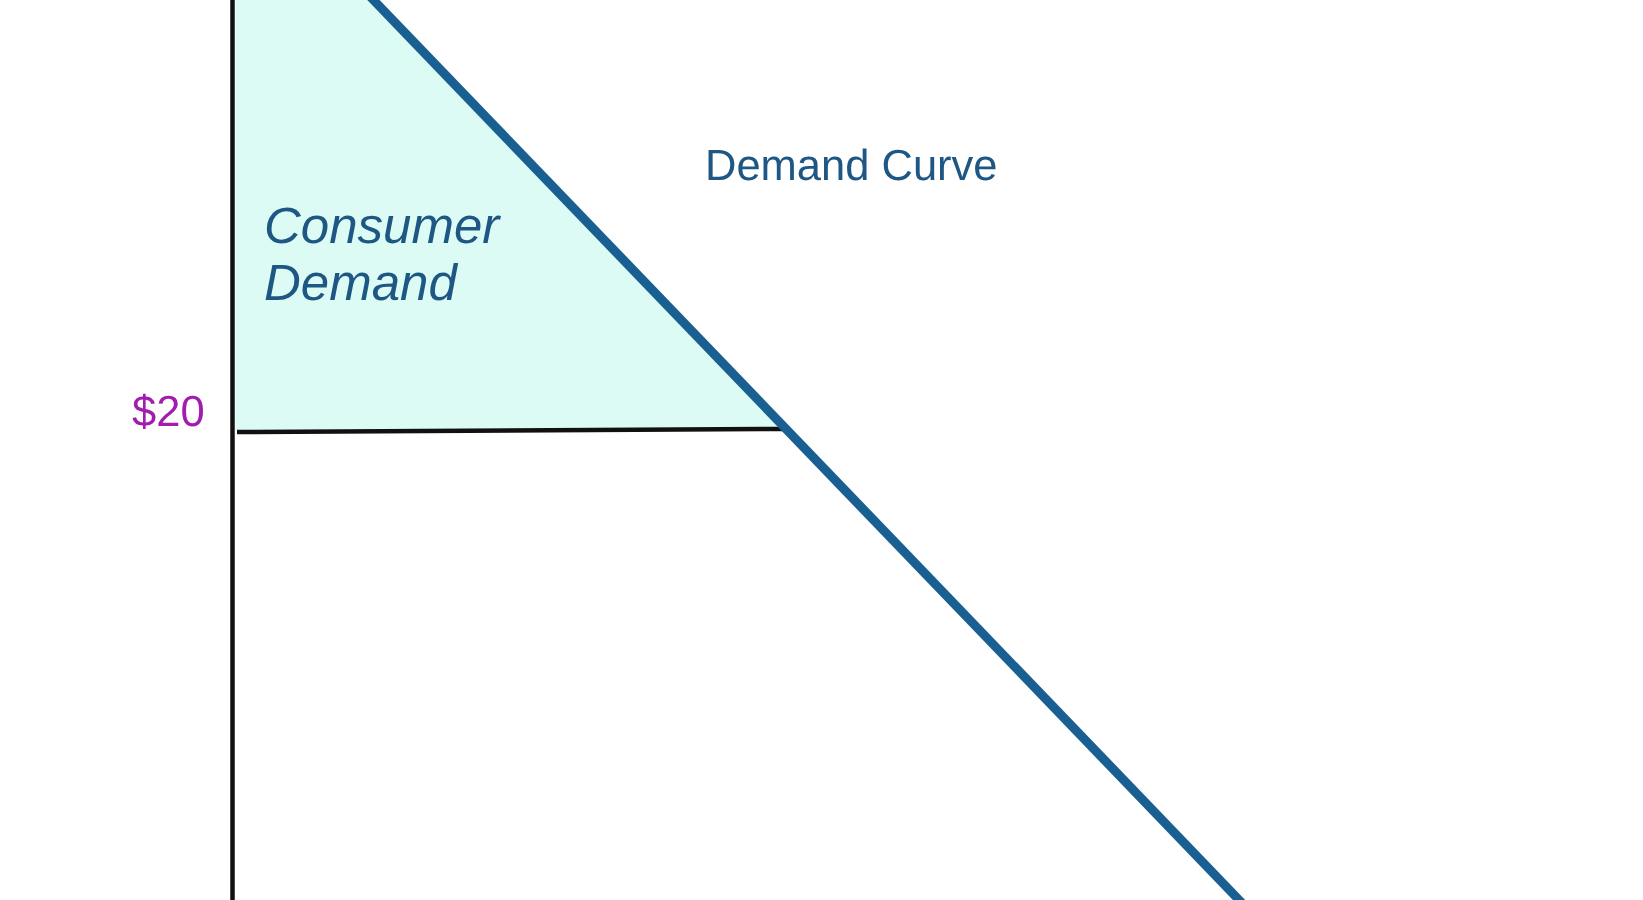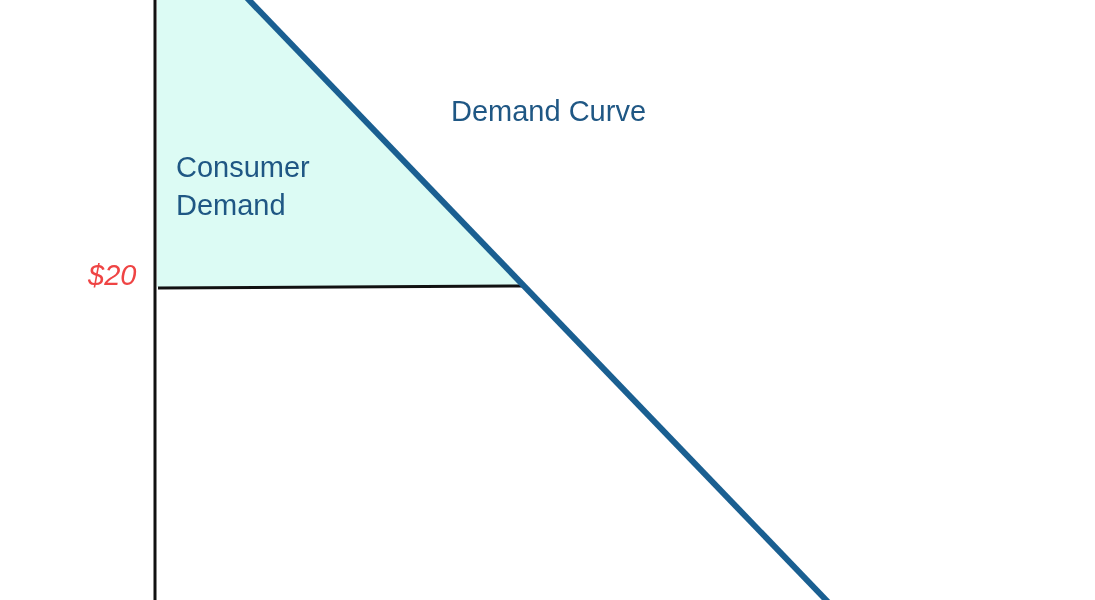--- a/index.html
+++ b/index.html
@@ -1,21 +1,21 @@
 <!DOCTYPE html>
 <html><head>
 <meta charset="utf-8">
 <style>
   html, body { margin:0; padding:0; background:#ffffff; }
   body { width:1095px; height:600px; overflow:hidden; position:relative; font-family:"Liberation Sans", sans-serif; }
   svg { position:absolute; left:0; top:0; }
   .lbl { position:absolute; white-space:nowrap; }
-  .demand-label { left:451px; top:95px; font-size:29px; color:#1f5784; }
-  .cs-label { left:176px; top:148px; font-size:29px; line-height:38px; color:#1f5784; }
-  .price-label { left:88px; top:259px; font-size:29px; color:#ef4444;font-style:italic; }
+  .demand-label { left:470px; top:95px; font-size:29px; color:#1f5784; }
+  .cs-label { left:176px; top:132px; font-size:34px; line-height:38px; color:#1f5784;font-style:italic; }
+  .price-label { left:88px; top:259px; font-size:29px; color:#a21caf; }
 </style>
 </head>
 <body>
 
 <svg width="1095" height="600">
   <polygon points="157,0 247,0 522,287 157,287" fill="#dcfbf4"></polygon>
   <line x1="155" y1="0" x2="155" y2="600" stroke="#111111" stroke-width="3"></line>
   <line x1="158" y1="288" x2="523" y2="286" stroke="#111111" stroke-width="3"></line>
   <line x1="247" y1="-2" x2="828" y2="602" stroke="#1a5f91" stroke-width="6"></line>
 </svg>

